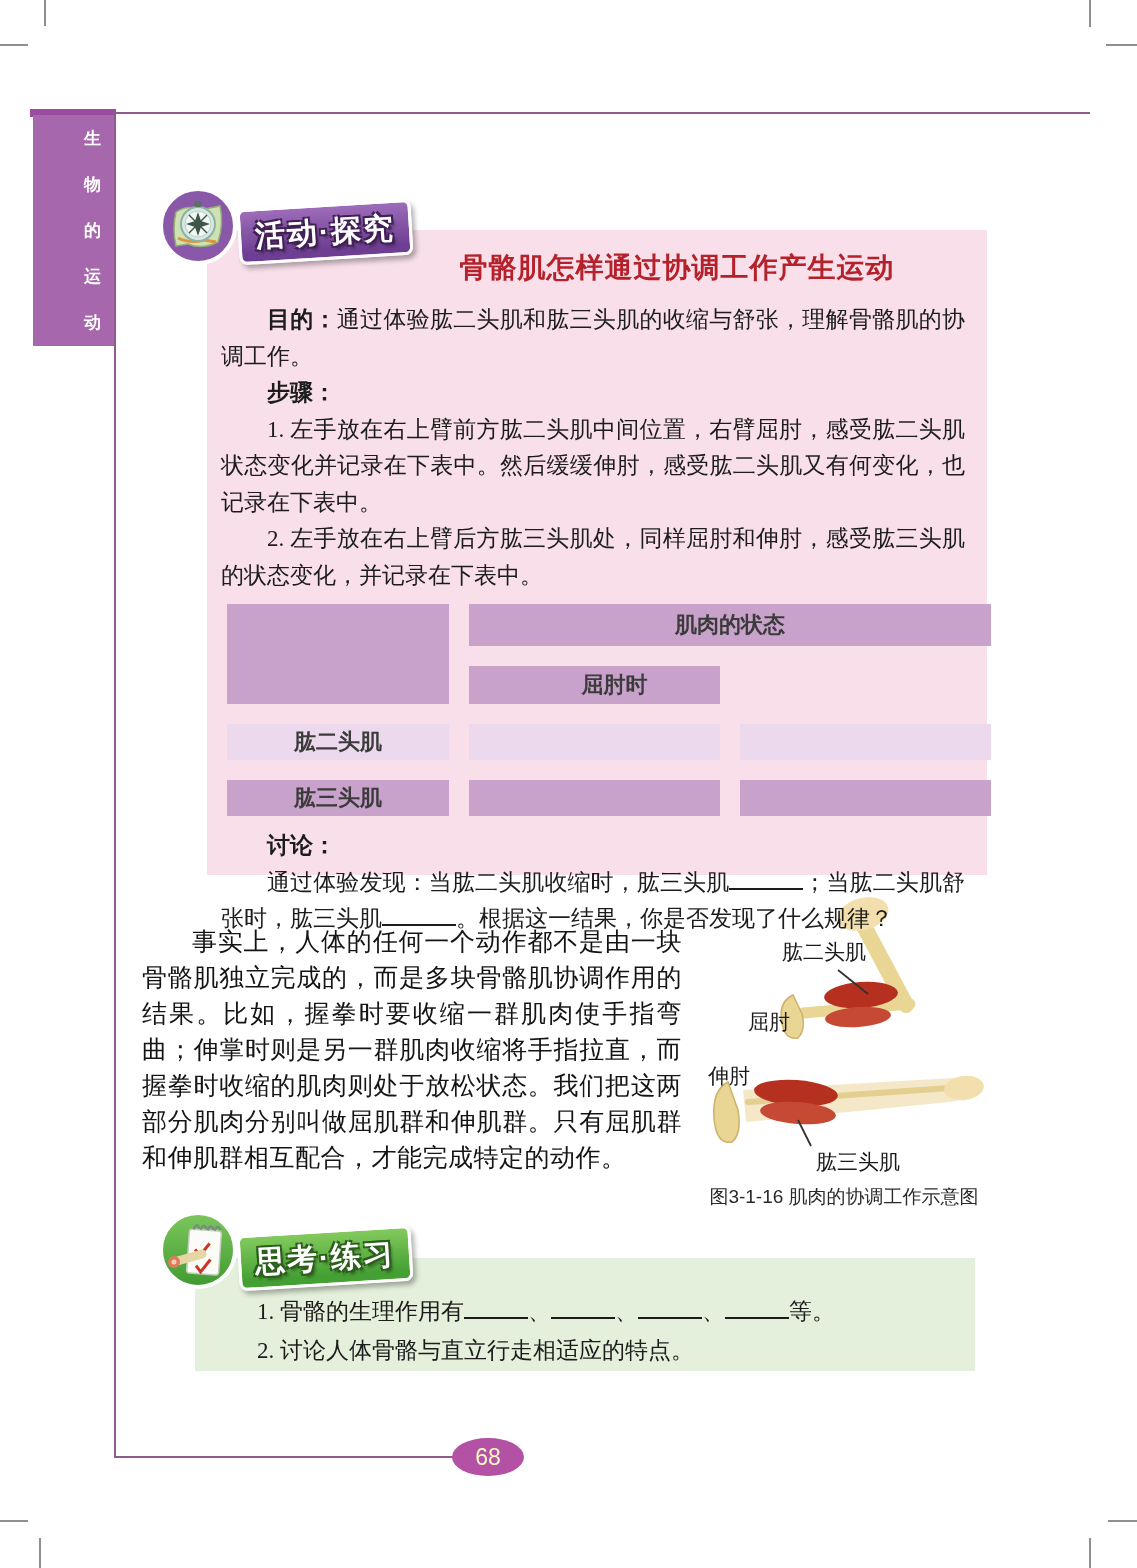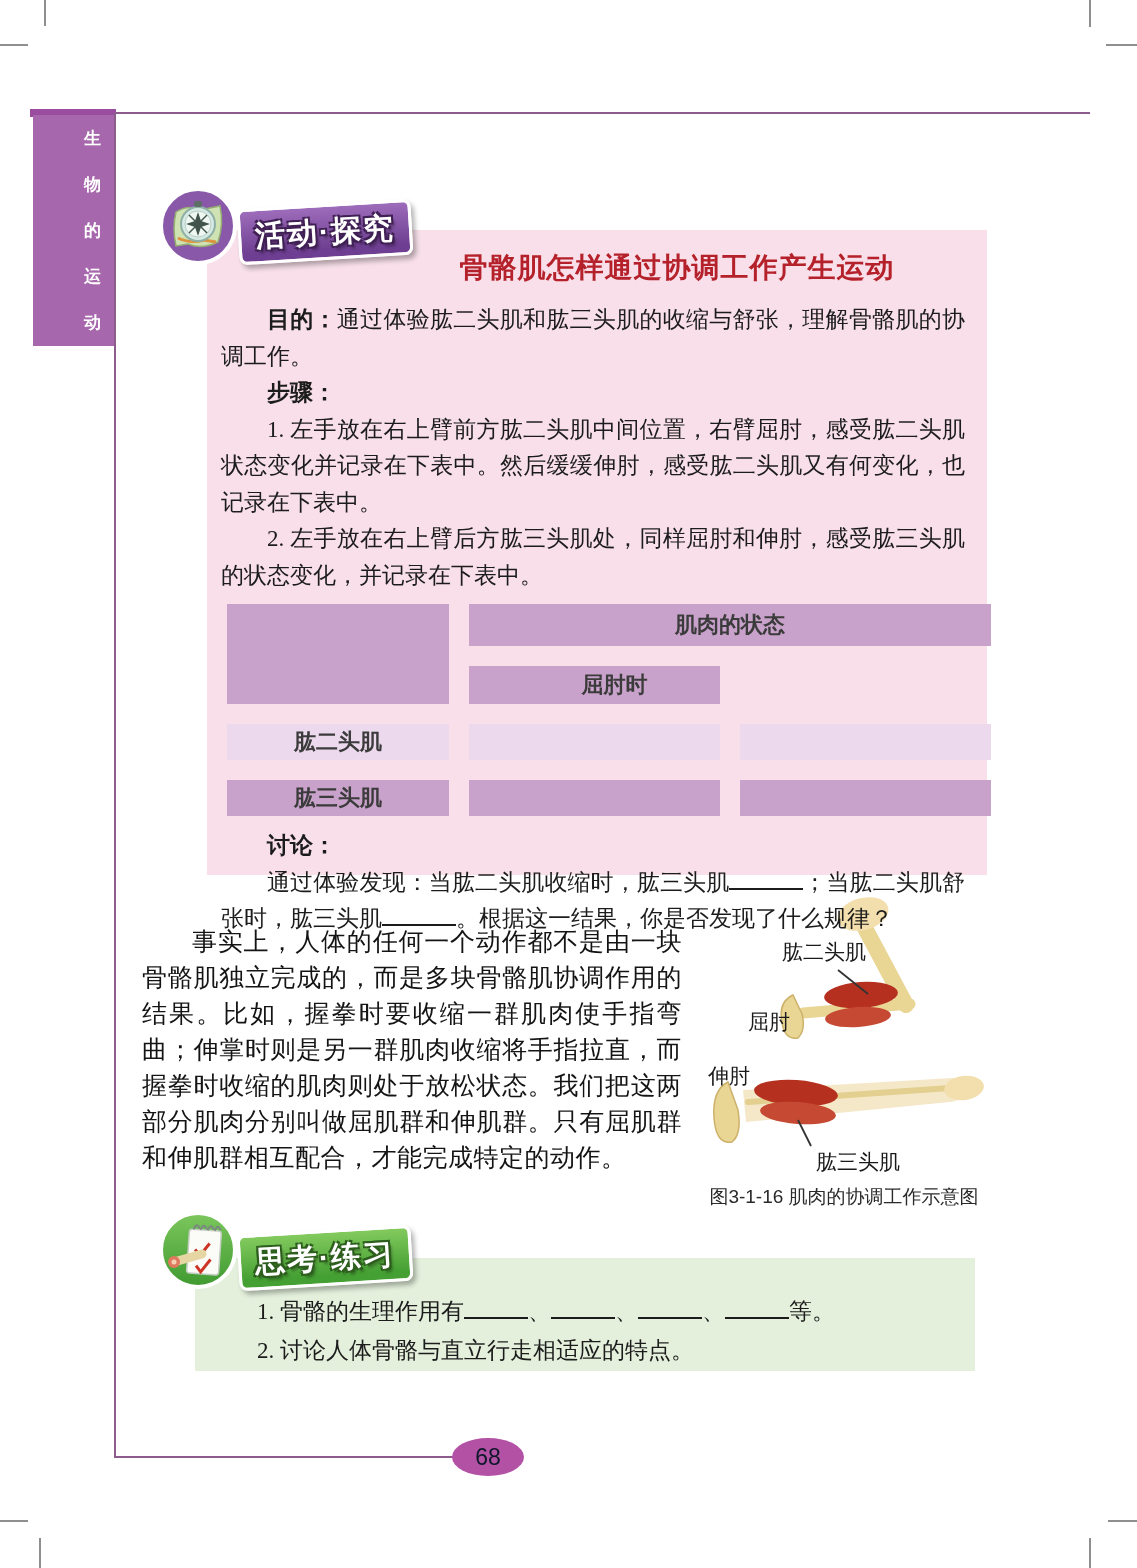--- a/index.html
+++ b/index.html
@@ -9,21 +9,21 @@
   }
   
   .mark { position:absolute; background:#8f8f8f; }
   
   .frame-top-thick { position:absolute; left:30px; top:109px; width:86px; height:8px; background:#9a4d9e; }
   .frame-top   { position:absolute; left:115px; top:112px; width:975px; height:2px; background:#8d5c8d; }
   .frame-left  { position:absolute; left:114px; top:112px; width:2px; height:1346px; background:#8d5c8d; }
   .frame-bottom{ position:absolute; left:114px; top:1456px; width:346px; height:2px; background:#8d5c8d; }
   .page-num {
     position:absolute; left:452px; top:1438px; width:72px; height:38px; border-radius:50%;
-    background:#b351a5; color:#0f172a; font-family:"Liberation Sans",sans-serif; font-size:23px;
+    background:#b351a5; color:#fef9c3; font-family:"Liberation Sans",sans-serif; font-size:23px;
     display:flex; align-items:center; justify-content:center;
   }
   
   .sidebar-tab {
     position:absolute; left:33px; top:115px; width:81px; height:231px; background:#a667ac;
     display:flex; flex-direction:column; justify-content:space-between; padding:12px 0; box-sizing:border-box;
   }
   .sidebar-tab span {
     display:block; text-align:center; transform:translateX(19px);
     color:#fff; font-family:"Liberation Sans",sans-serif; font-size:17px; font-weight:bold;

